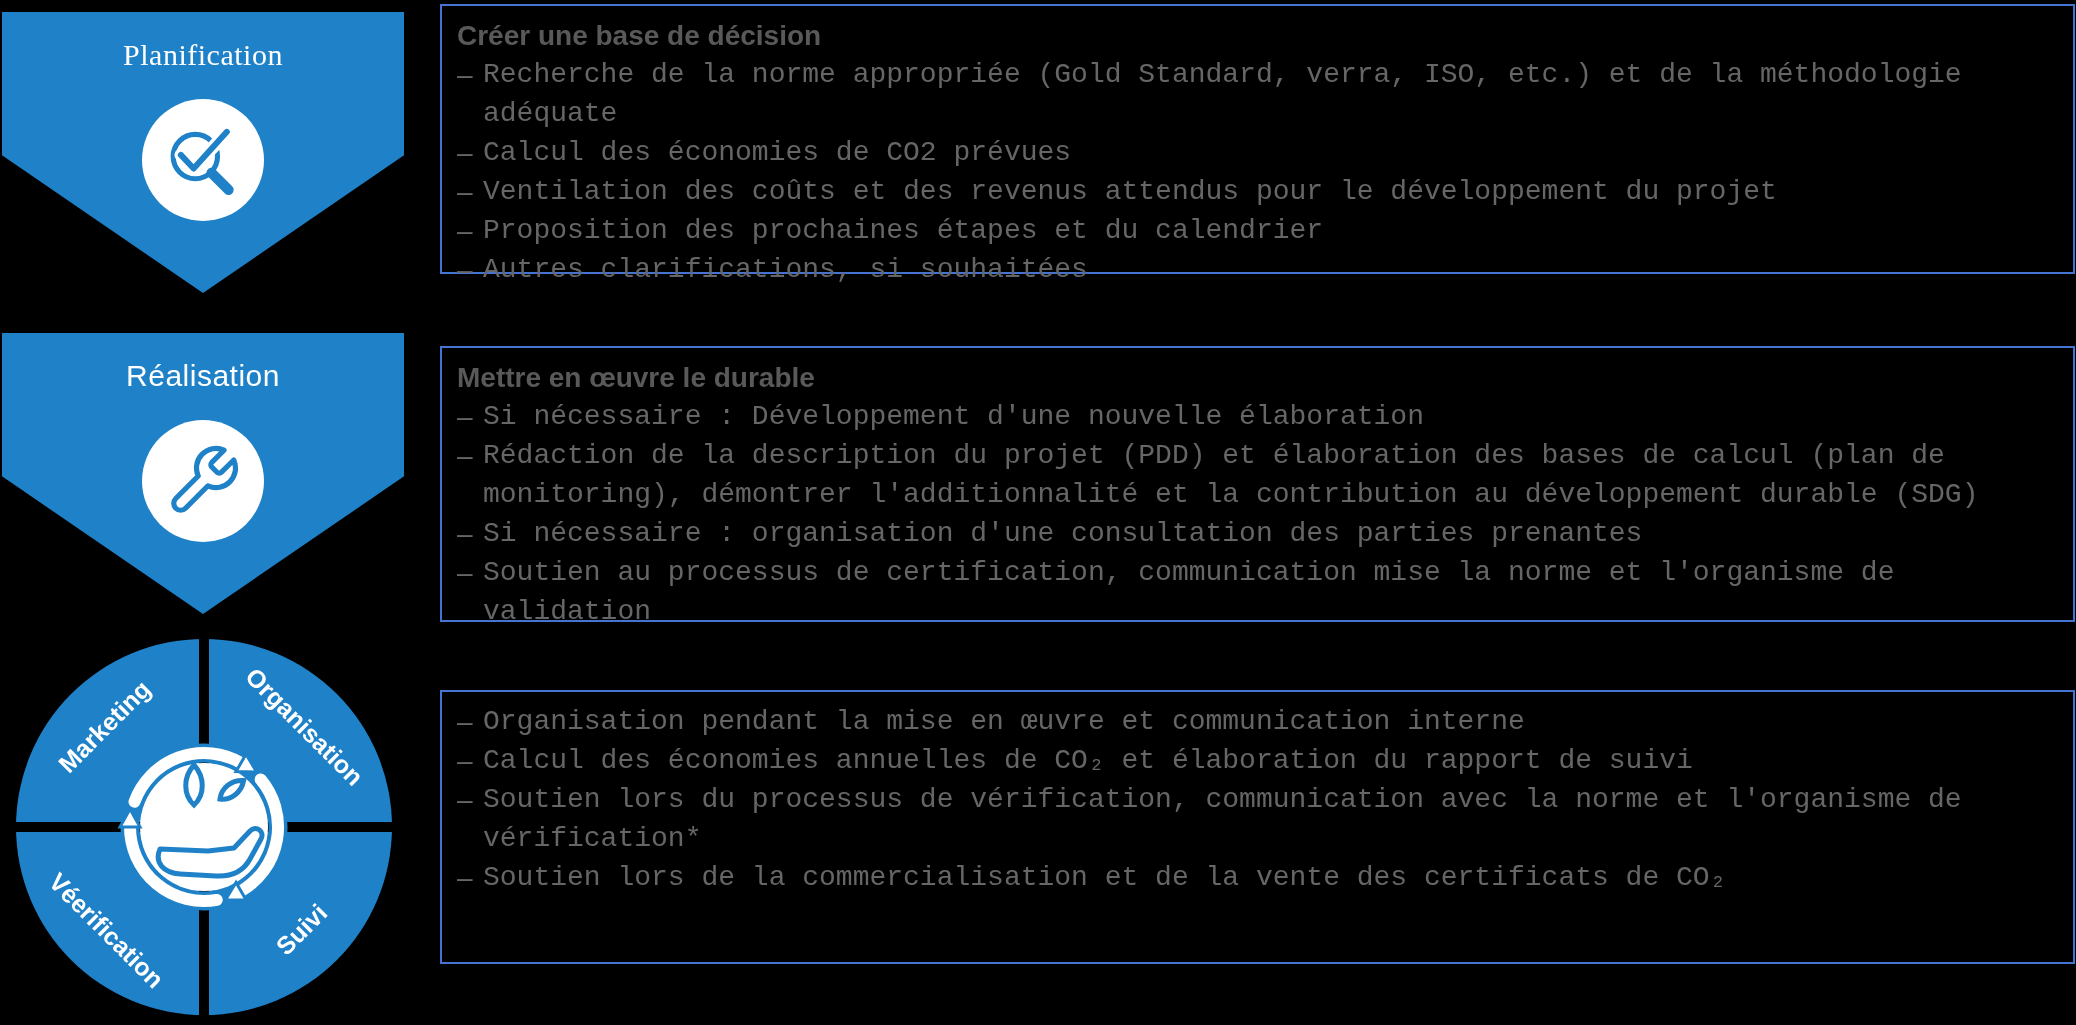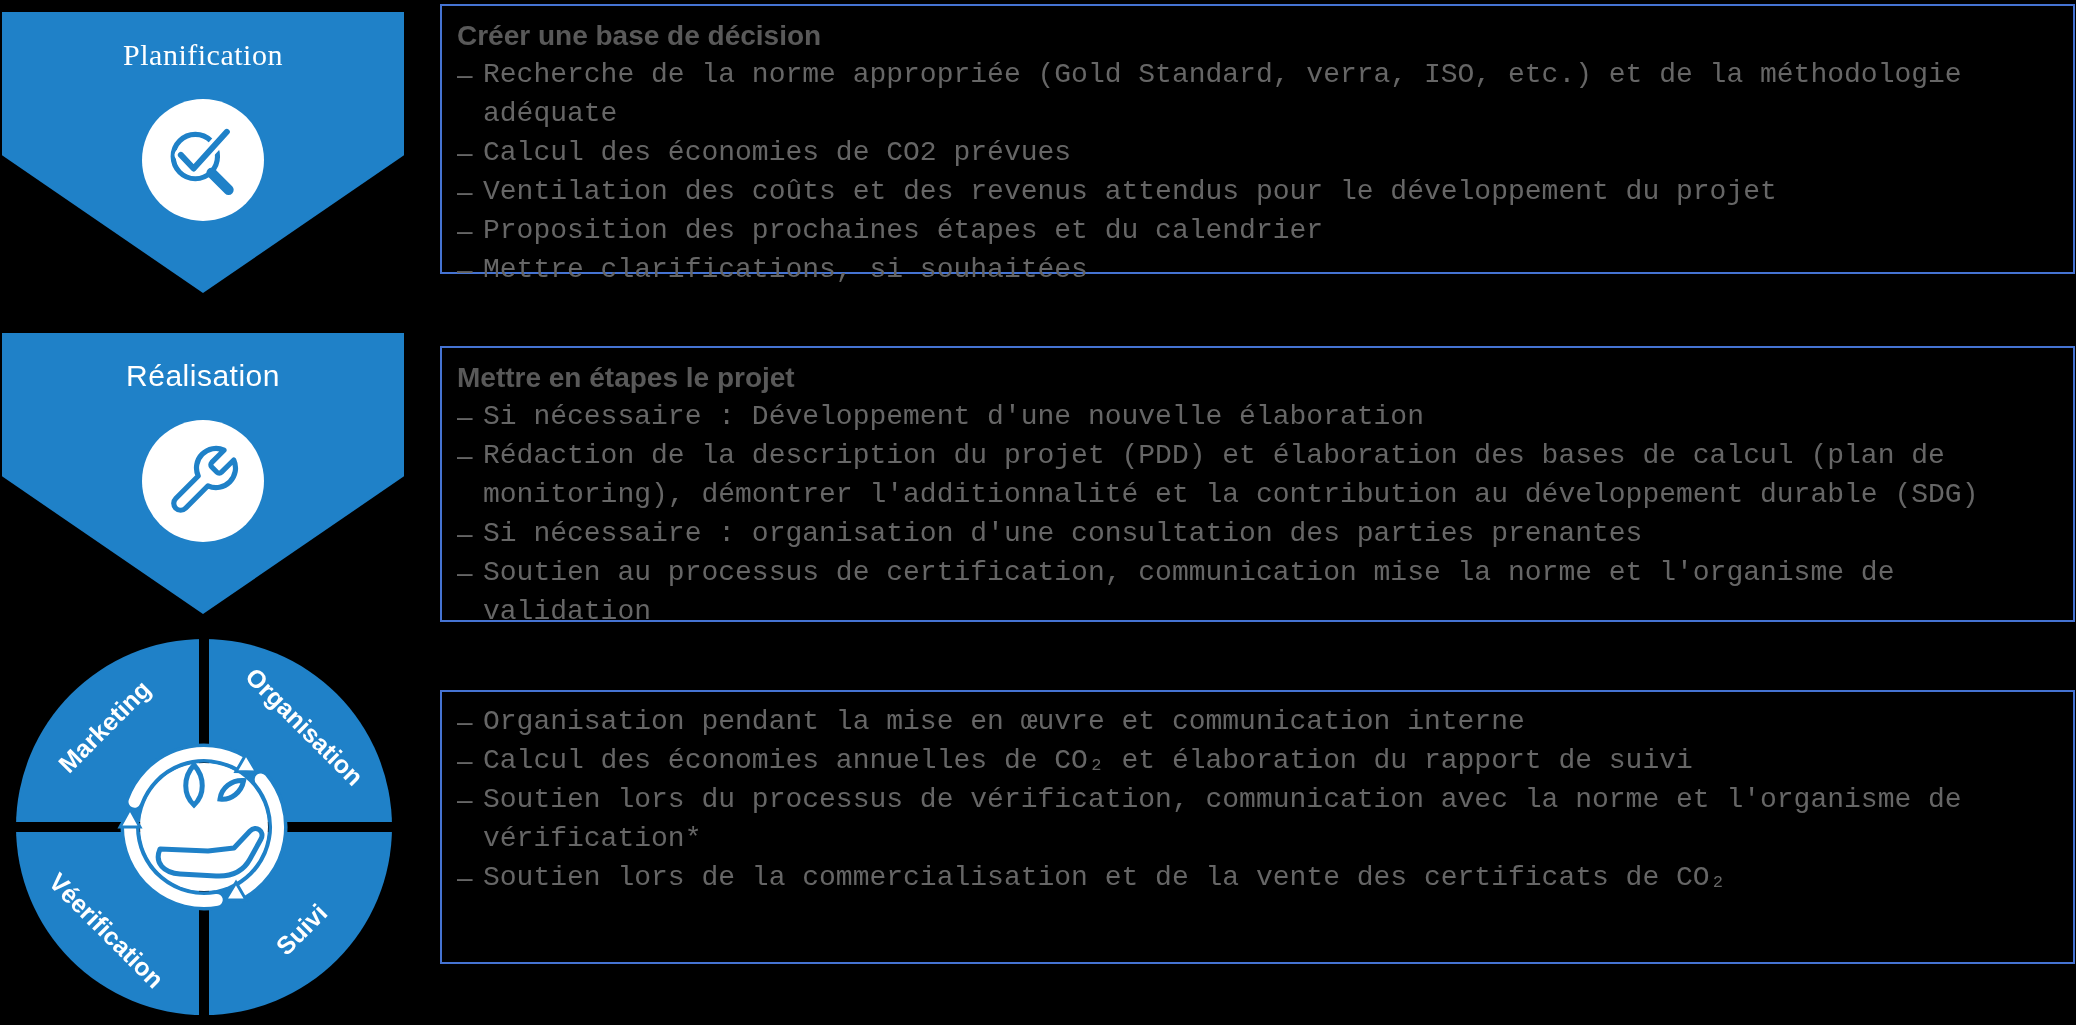--- a/index.html
+++ b/index.html
@@ -123,27 +123,27 @@
         <span class="txt">Ventilation des coûts et des revenus attendus pour le développement du projet</span>
       </div>
 
       <div class="bullet">
         <span class="dash">–</span>
         <span class="txt">Proposition des prochaines étapes et du calendrier</span>
       </div>
 
       <div class="bullet">
         <span class="dash">–</span>
-        <span class="txt">Mettre clarifications, si souhaitées</span>
+        <span class="txt">Autres clarifications, si souhaitées</span>
       </div>
     </div>
 </div>
 
 <div class="box" id="box-2">
-  <div class="box-title">Mettre en étapes le projet</div>
+  <div class="box-title">Mettre en œuvre le durable</div>
   <div>
 
       <div class="bullet">
         <span class="dash">–</span>
         <span class="txt">Si nécessaire : Développement d'une nouvelle élaboration</span>
       </div>
 
       <div class="bullet">
         <span class="dash">–</span>
         <span class="txt">Rédaction de la description du projet (PDD) et élaboration des bases de calcul (plan de monitoring), démontrer l'additionnalité et la contribution au développement durable (SDG)</span>

